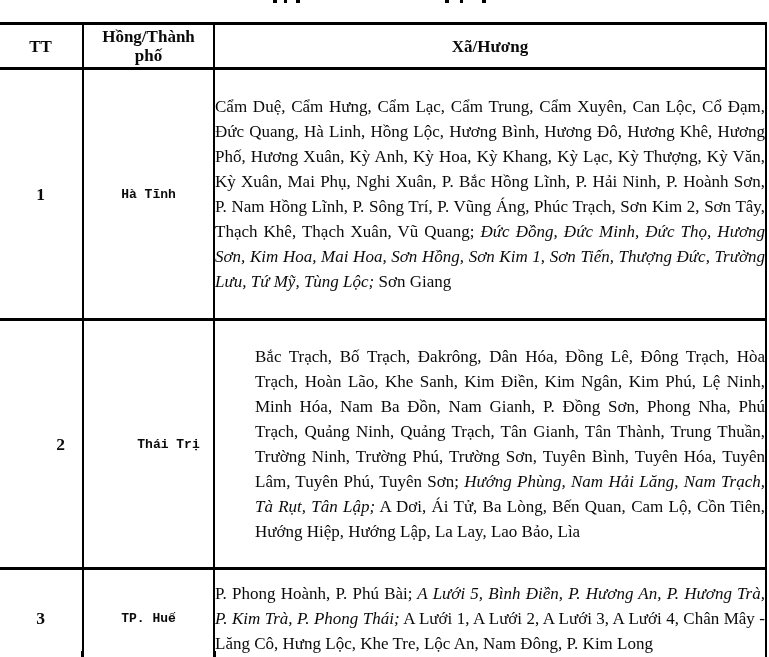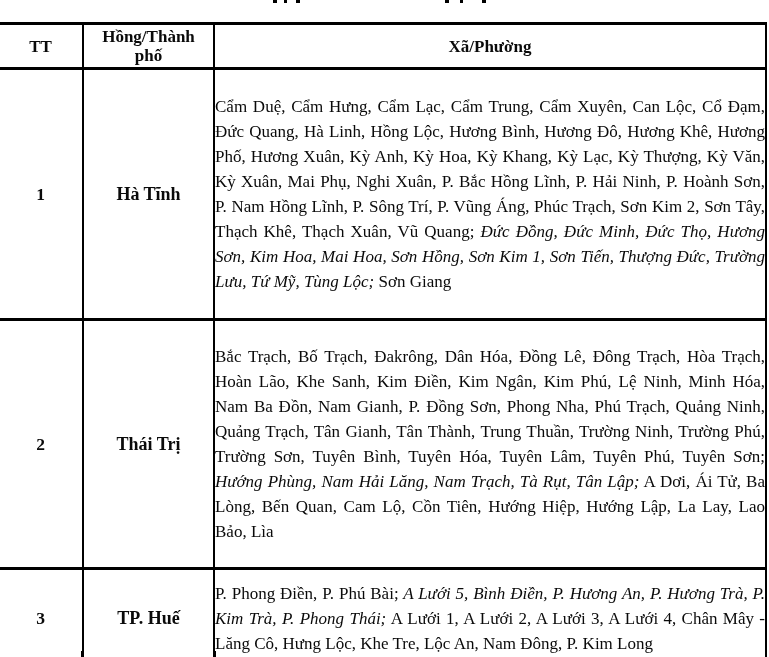--- a/index.html
+++ b/index.html
@@ -46,37 +46,38 @@
     height: 42px;
   }
   td.tt-cell {
     text-align: center;
     font-weight: bold;
     font-size: 17.5px;
   }
   td.prov-cell {
     text-align: center;
     font-weight: bold;
-    font-size: 18px;
+    font-size: 13px;
+    font-family: Liberation Mono, monospace;
   }
   td.wards-cell {
     vertical-align: top;
     padding: 1px 4px 1px 6px;
   }
   .wards-text {
     font-size: 17px;
     line-height: 25px;
     text-align: justify;
     text-justify: inter-word;
   }
   .w-bold { font-weight: normal; }
   .w-italic { font-style: italic; }
   .w-regular { font-weight: normal; font-style: normal; }
   .r1 .wards-cell, .r1 .tt-cell, .r1 .prov-cell { height: 248px; }
-  .r2 .wards-cell, .r2 .tt-cell, .r2 .prov-cell { height: 246px; }
+  .r2 .wards-cell, .r2 .tt-cell, .r2 .prov-cell { height: 246px; padding-left: 40px; }
   .r3 .wards-cell, .r3 .tt-cell, .r3 .prov-cell { height: 96px; }
   .hdr-line { display: block; }
   
   .frag {
     position: absolute;
     top: 0;
     height: 3px;
     background: #000;
   }
   
@@ -105,41 +106,41 @@
       <col class="c-prov">
       <col class="c-wards">
     </colgroup>
     <tbody>
         <tr class="hdr-row">
       <th class="hdr">TT</th>
       <th class="hdr">
         <span class="hdr-line">Hồng/Thành</span>
         <span class="hdr-line">phố</span>
       </th>
-      <th class="hdr">Xã/Phường</th>
+      <th class="hdr">Xã/Hương</th>
     </tr>
     <tr class="r1">
       <td class="tt-cell">1</td>
       <td class="prov-cell">Hà Tĩnh</td>
       <td class="wards-cell">
         <div class="wards-text"><span class="w-bold">Cẩm Duệ, Cẩm Hưng, Cẩm Lạc, Cẩm Trung, Cẩm Xuyên, Can Lộc, Cổ Đạm, Đức Quang, Hà Linh, Hồng Lộc, Hương Bình, Hương Đô, Hương Khê, Hương Phố, Hương Xuân, Kỳ Anh, Kỳ Hoa, Kỳ Khang, Kỳ Lạc, Kỳ Thượng, Kỳ Văn, Kỳ Xuân, Mai Phụ, Nghi Xuân, P. Bắc Hồng Lĩnh, P. Hải Ninh, P. Hoành Sơn, P. Nam Hồng Lĩnh, P. Sông Trí, P. Vũng Áng, Phúc Trạch, Sơn Kim 2, Sơn Tây, Thạch Khê, Thạch Xuân, Vũ Quang;</span><span class="w-italic"> Đức Đồng, Đức Minh, Đức Thọ, Hương Sơn, Kim Hoa, Mai Hoa, Sơn Hồng, Sơn Kim 1, Sơn Tiến, Thượng Đức, Trường Lưu, Tứ Mỹ, Tùng Lộc;</span><span class="w-regular"> Sơn Giang</span></div>
       </td>
     </tr>
     <tr class="r2">
       <td class="tt-cell">2</td>
       <td class="prov-cell">Thái Trị</td>
       <td class="wards-cell">
         <div class="wards-text"><span class="w-bold">Bắc Trạch, Bố Trạch, Đakrông, Dân Hóa, Đồng Lê, Đông Trạch, Hòa Trạch, Hoàn Lão, Khe Sanh, Kim Điền, Kim Ngân, Kim Phú, Lệ Ninh, Minh Hóa, Nam Ba Đồn, Nam Gianh, P. Đồng Sơn, Phong Nha, Phú Trạch, Quảng Ninh, Quảng Trạch, Tân Gianh, Tân Thành, Trung Thuần, Trường Ninh, Trường Phú, Trường Sơn, Tuyên Bình, Tuyên Hóa, Tuyên Lâm, Tuyên Phú, Tuyên Sơn;</span><span class="w-italic"> Hướng Phùng, Nam Hải Lăng, Nam Trạch, Tà Rụt, Tân Lập;</span><span class="w-regular"> A Dơi, Ái Tử, Ba Lòng, Bến Quan, Cam Lộ, Cồn Tiên, Hướng Hiệp, Hướng Lập, La Lay, Lao Bảo, Lìa</span></div>
       </td>
     </tr>
     <tr class="r3">
       <td class="tt-cell">3</td>
       <td class="prov-cell">TP. Huế</td>
       <td class="wards-cell">
-        <div class="wards-text"><span class="w-bold">P. Phong Điền, P. Phú Bài;</span><span class="w-italic"> A Lưới 5, Bình Điền, P. Hương An, P. Hương Trà, P. Kim Trà, P. Phong Thái;</span><span class="w-regular"> A Lưới 1, A Lưới 2, A Lưới 3, A Lưới 4, Chân Mây - Lăng Cô, Hưng Lộc, Khe Tre, Lộc An, Nam Đông, P. Kim Long</span></div>
+        <div class="wards-text"><span class="w-bold">P. Phong Hoành, P. Phú Bài;</span><span class="w-italic"> A Lưới 5, Bình Điền, P. Hương An, P. Hương Trà, P. Kim Trà, P. Phong Thái;</span><span class="w-regular"> A Lưới 1, A Lưới 2, A Lưới 3, A Lưới 4, Chân Mây - Lăng Cô, Hưng Lộc, Khe Tre, Lộc An, Nam Đông, P. Kim Long</span></div>
       </td>
     </tr>
   </tbody>
     </table>
 </div>
 
 <div class="stub" style="left:81px;"></div>
 <div class="stub" style="left:214px;"></div>
 <div class="stub" style="left:765px;"></div>
 

